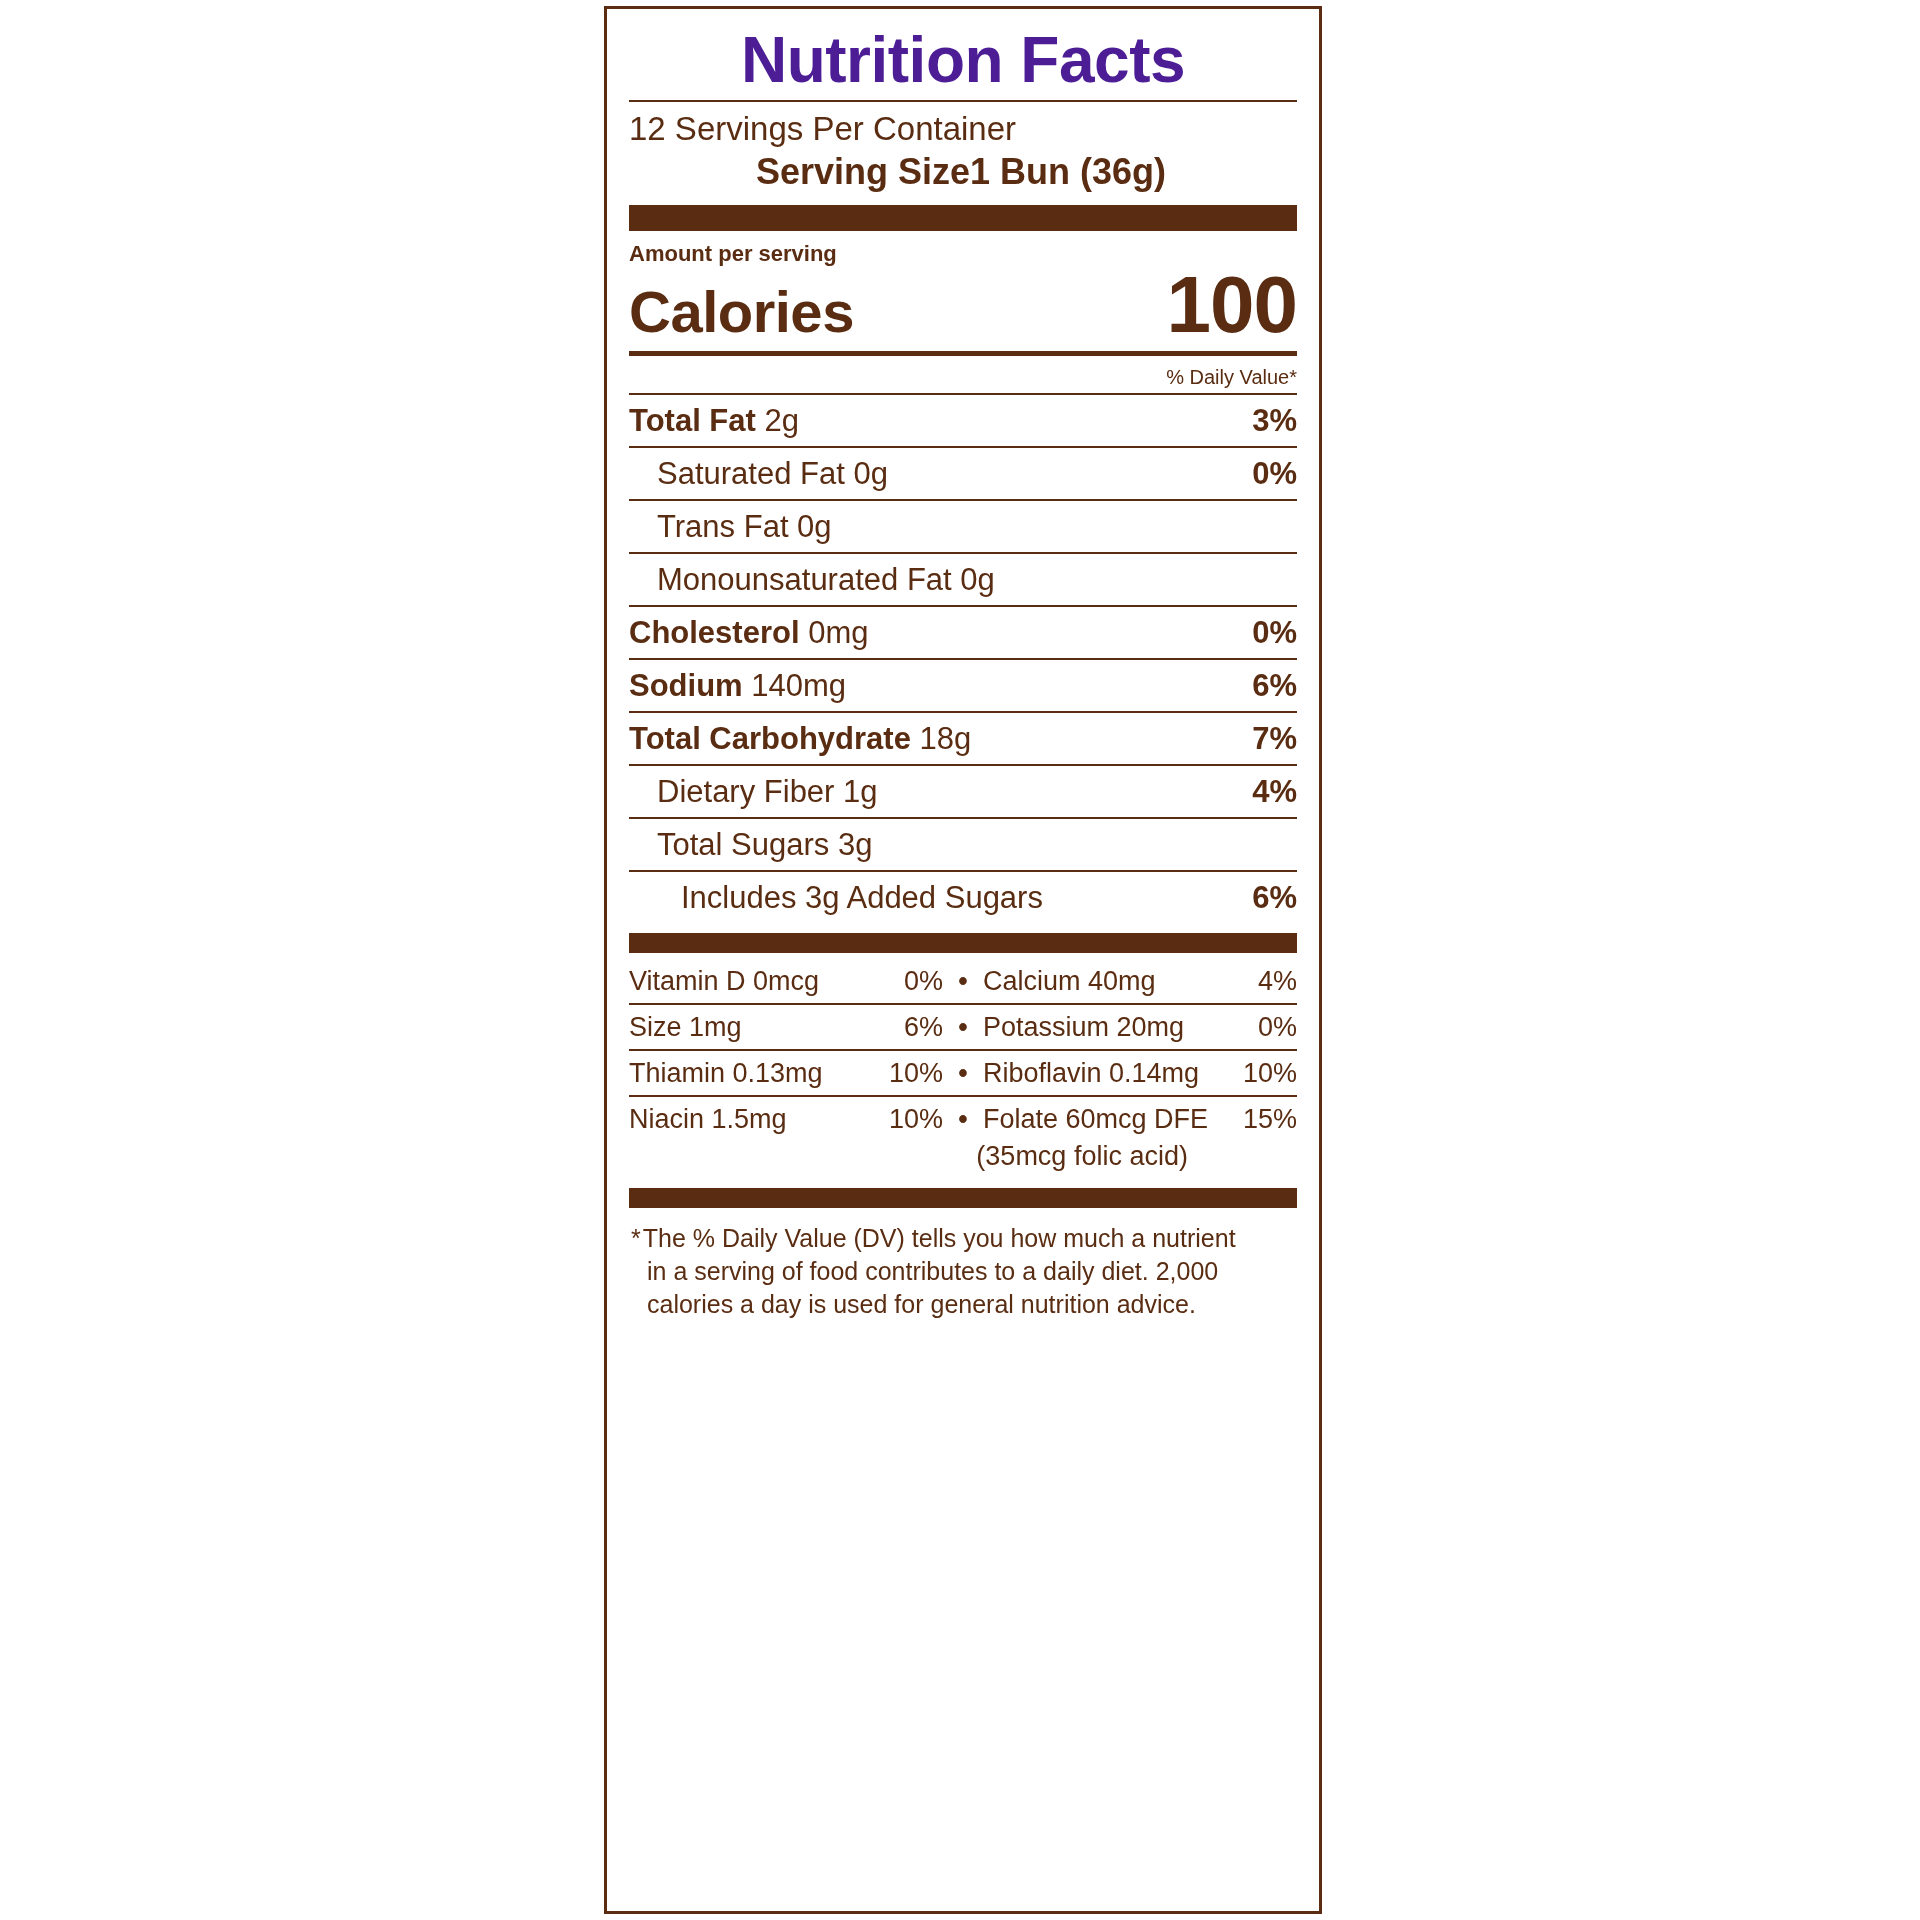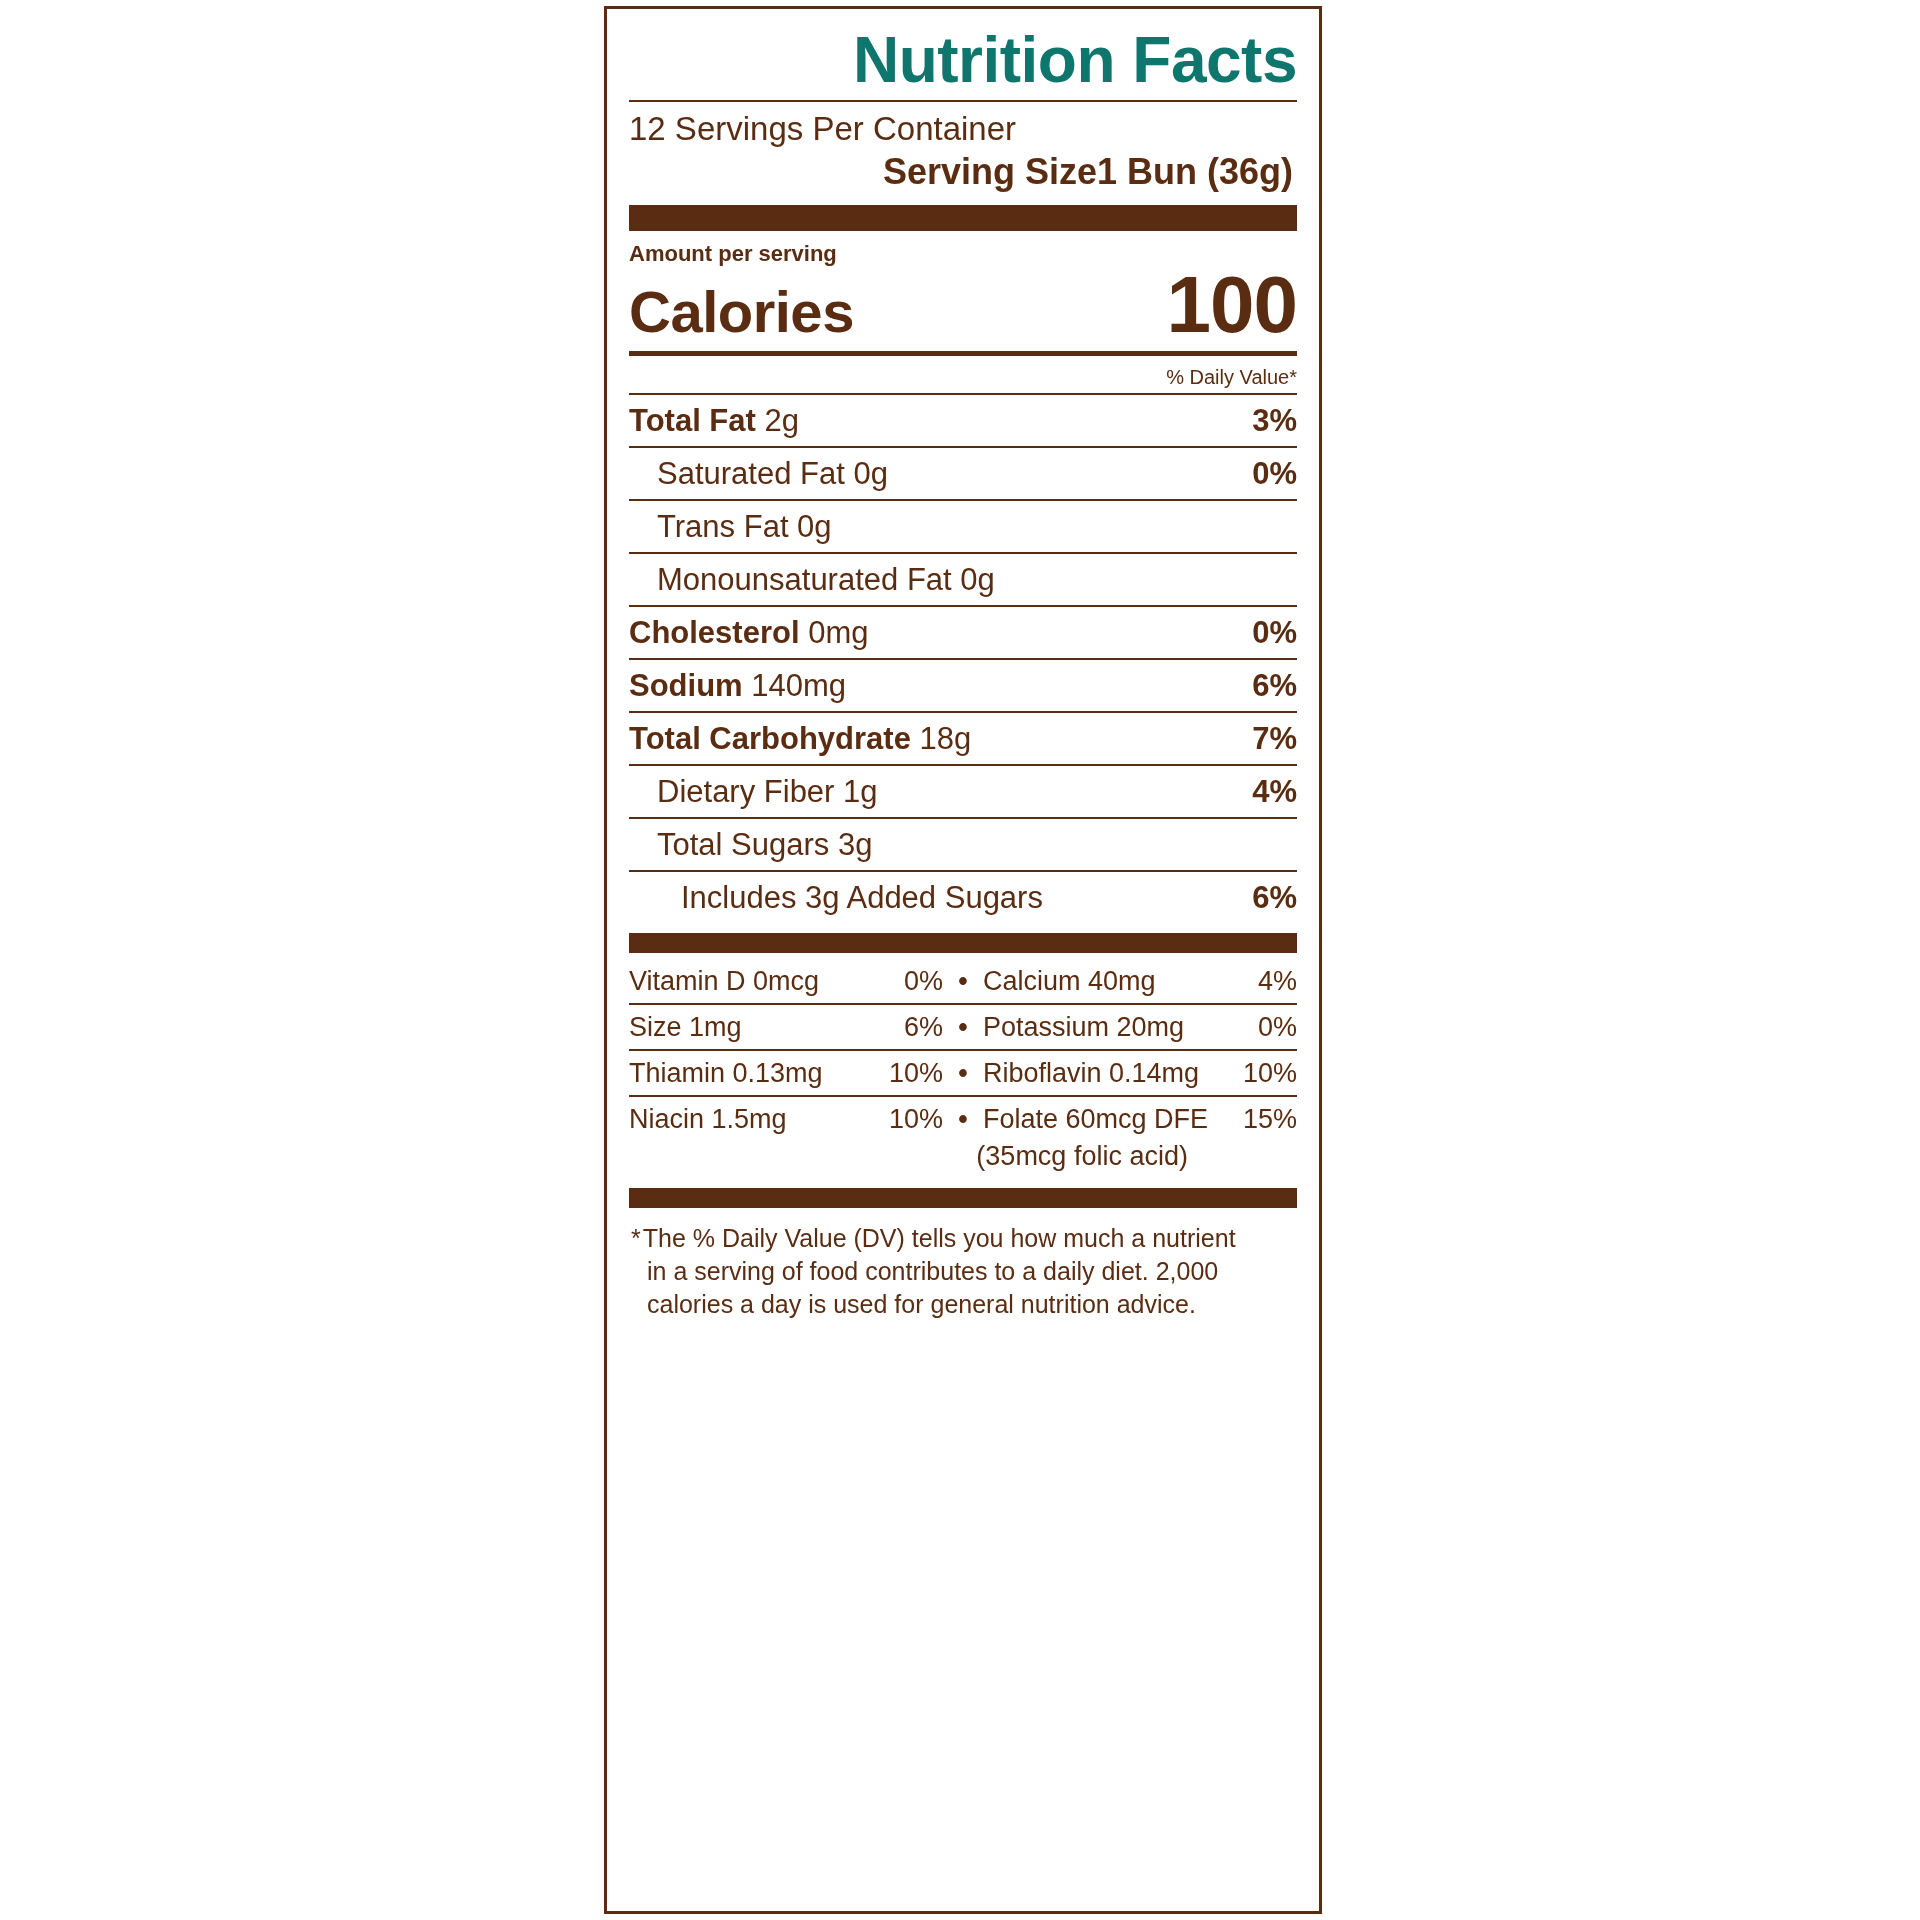--- a/index.html
+++ b/index.html
@@ -33,23 +33,23 @@
     width: 100%;
     box-sizing: border-box;
   }
 
   
   .nf-title {
     font-size: 64px;
     font-weight: bold;
     letter-spacing: -0.5px;
     line-height: 1.05;
-    text-align: right;
+    text-align: center;
     margin: 18px 0 6px 0;
-    color: #0f766e;
+    color: #4c1d95;
   }
 
   .rule-thin {
     border-bottom: 2px solid #5a2d12;
     margin: 4px 0;
   }
   .rule-med {
     border-bottom: 5px solid #5a2d12;
     margin: 4px 0;
   }
@@ -64,21 +64,21 @@
     margin: 10px 0 6px 0;
   }
 
   .servings {
     font-size: 33px;
     line-height: 1.25;
     padding: 2px 0 0 0;
   }
   .serving-size-row {
     display: flex;
-    justify-content: flex-end;
+    justify-content: center;
     align-items: baseline;
     font-size: 36px;
     font-weight: bold;
     padding: 2px 0 2px 0;
   }
   .serving-size-row .ss-val {
     padding-right: 4px;
   }
 
   .amount-per {

